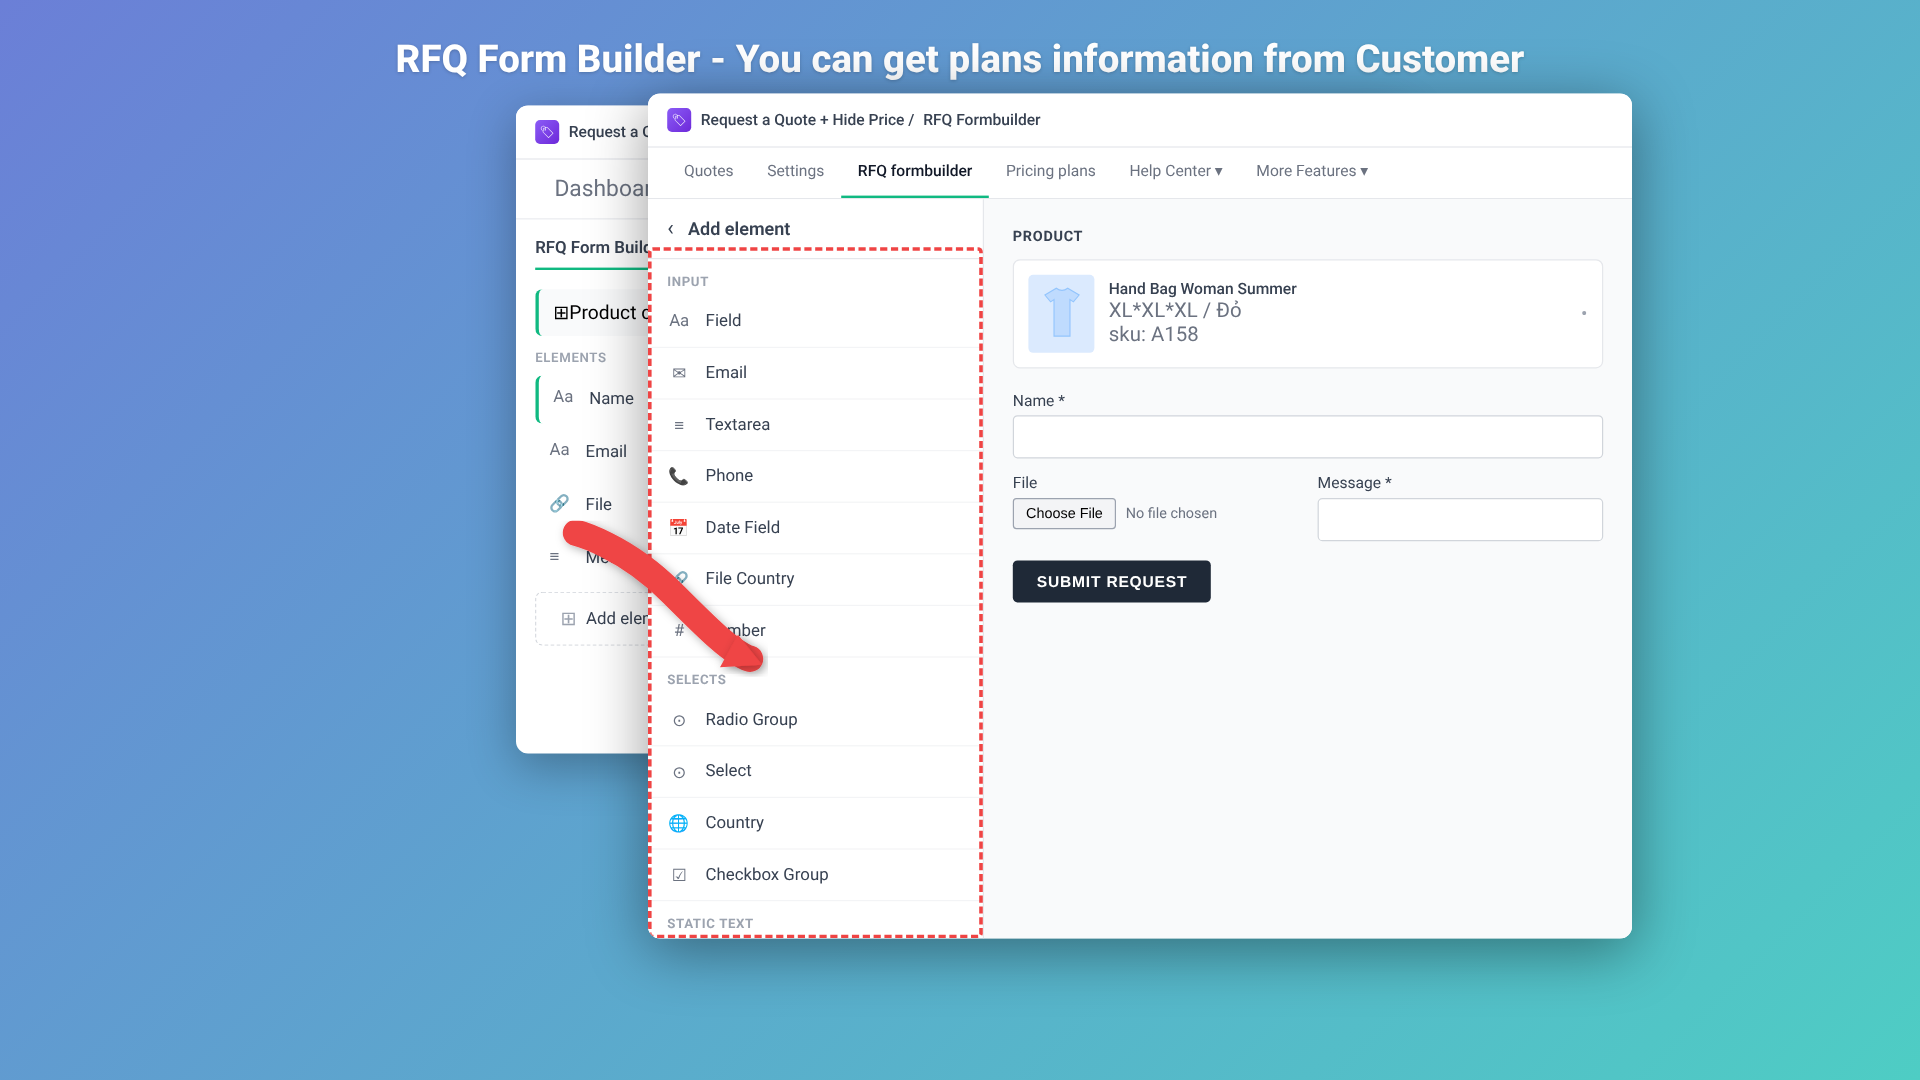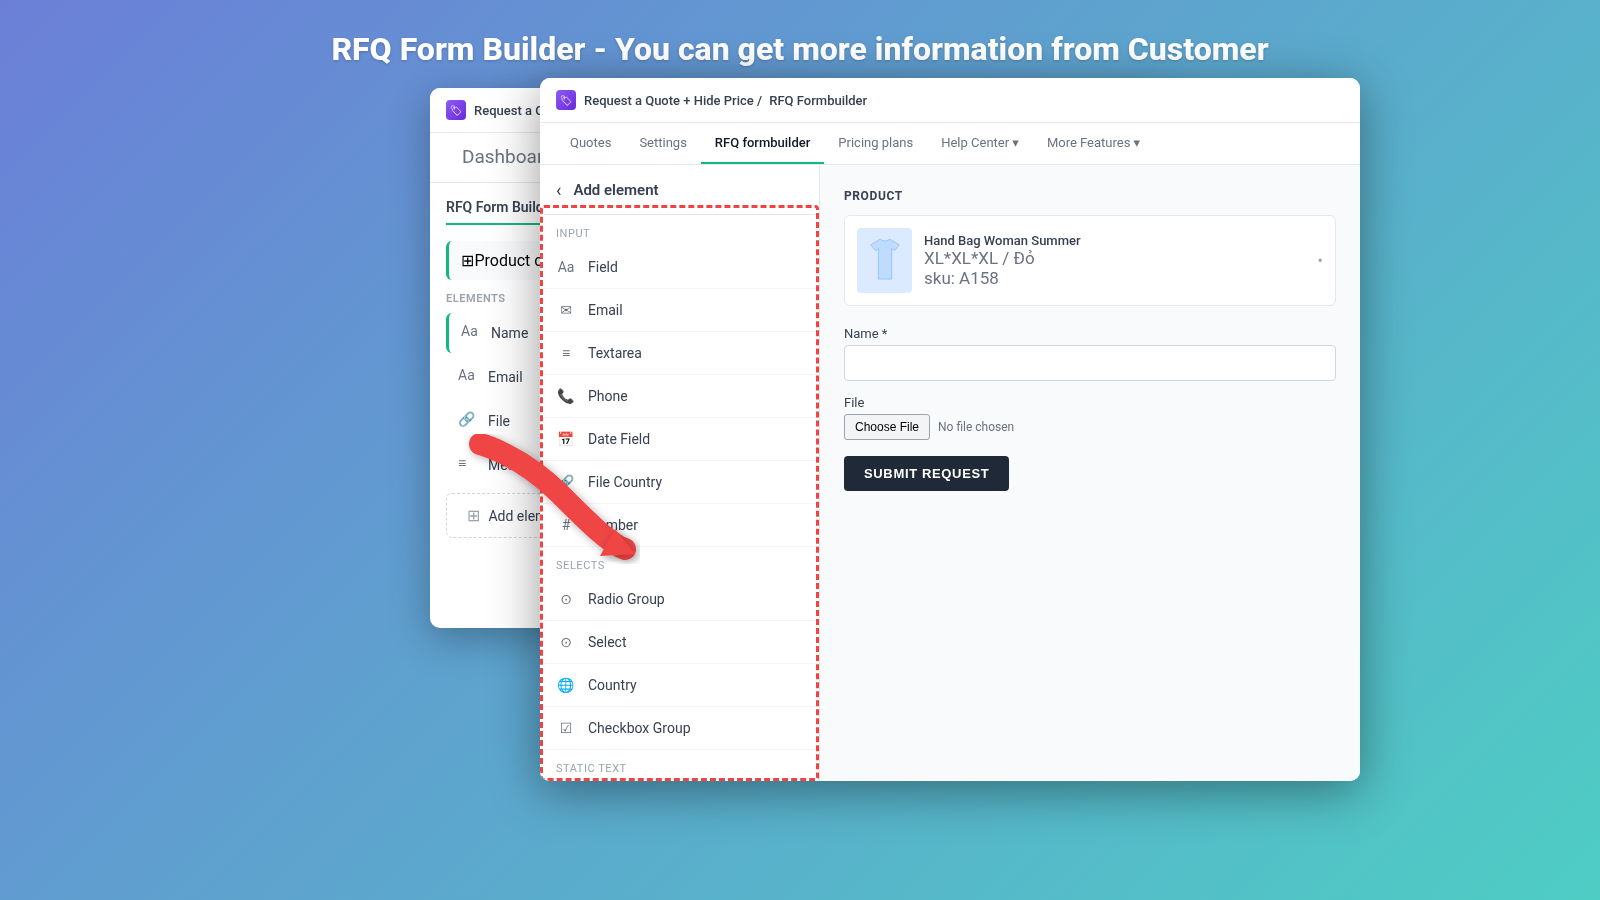--- a/index.html
+++ b/index.html
@@ -337,21 +337,21 @@
 
     .panel-title {
       font-size: 15px;
       font-weight: 600;
       color: #374151;
     }
 
     .panel-section-label {
       font-size: 11px;
       color: #9ca3af;
-      font-weight: 400;
+      font-weight: 700;
       text-transform: uppercase;
       letter-spacing: 0.05em;
       padding: 12px 16px 6px;
     }
 
     .element-item {
       display: flex;
       align-items: center;
       padding: 11px 16px;
       cursor: pointer;
@@ -501,21 +501,21 @@
     
     .shirt-shape {
       fill: #bfdbfe;
       stroke: #93c5fd;
       stroke-width: 1;
     }
   </style>
 </head>
 <body>
 
-<h1 class="page-title">RFQ Form Builder - You can get more information from Customer</h1>
+<h1 class="page-title">RFQ Form Builder - You can get plans information from Customer</h1>
 
 <div class="screenshots-container">
 
   <div class="screenshot-left">
 
     <div class="app-bar">
       <div class="app-icon">🏷</div>
       <div class="breadcrumb">
         <span>Request a Quote + Hide Price /</span>
         <span style="color:#374151;font-weight:500;">RFQ Formbuilder</span>
@@ -727,20 +727,24 @@
         </div>
 
         <div class="right-file-row">
           <div class="right-file-field">
             <label class="right-form-label">File</label>
             <div class="right-file-btn">
               <button>Choose File</button>
               <span>No file chosen</span>
             </div>
           </div>
+          <div class="right-file-field">
+            <label class="right-form-label">Message *</label>
+            <div class="right-form-input"></div>
+          </div>
         </div>
 
         <button class="right-submit-btn">SUBMIT REQUEST</button>
       </div>
     </div>
   </div>
 
   <div class="arrow-container">
     <svg width="180" height="130" viewBox="0 0 180 130">
       <defs>

